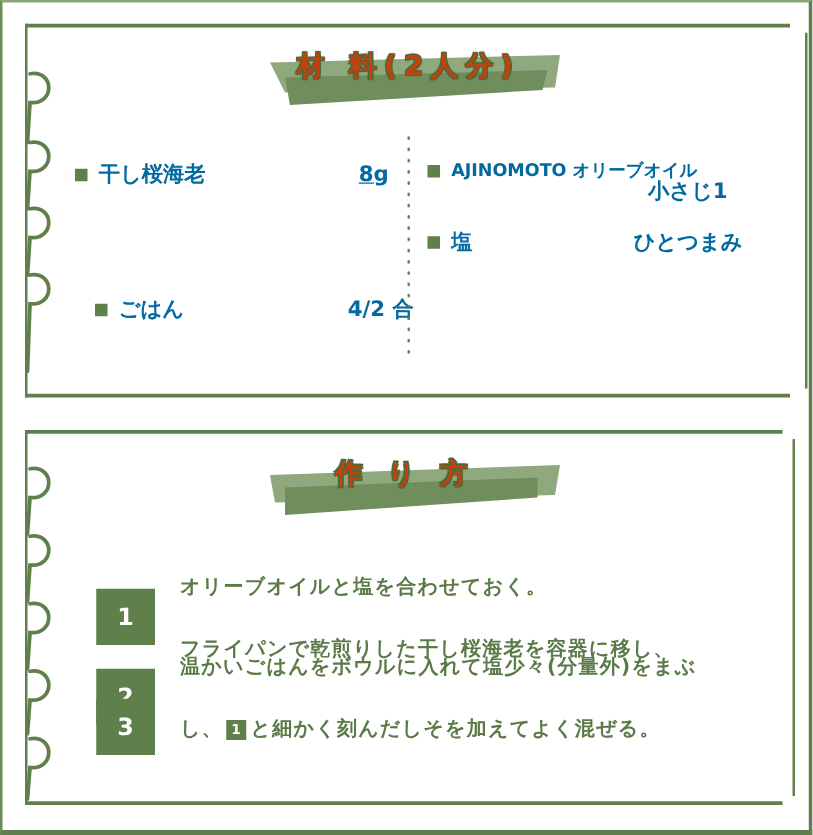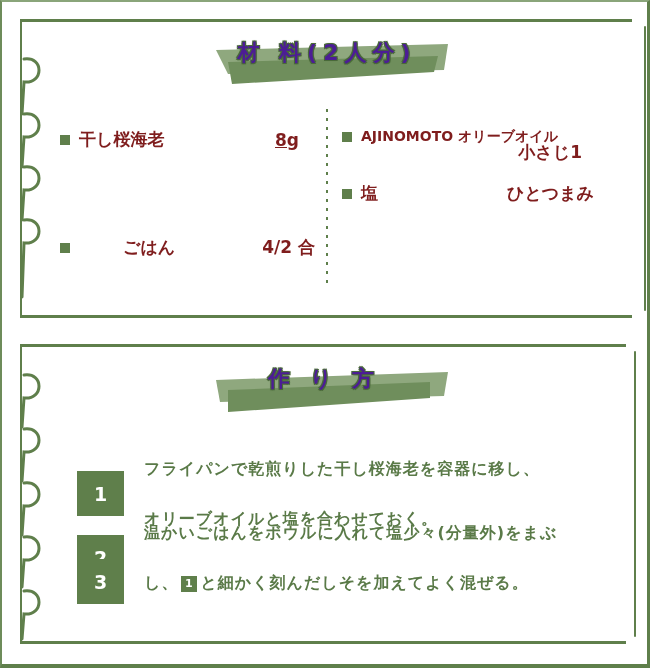--- a/index.html
+++ b/index.html
@@ -27,26 +27,26 @@
       width: 2px; background: #5f7f4b; border-radius: 2px;
     }
     .panel-ing { left: 20px; top: 19px; width: 612px; height: 299px; }
     .panel-steps { left: 20px; top: 344px; width: 606px; height: 300px; }
     .rings { position: absolute; left: -10px; top: 0; }
     .title-wrap { position: absolute; left: 0; right: 0; text-align: center; }
     .title-brush { position: absolute; }
     .title-text {
       position: relative; display: inline-block;
       font-family: "DejaVu Sans", sans-serif;
-      font-weight: bold; font-size: 22px; color: #4c1d95; letter-spacing: 6px;
+      font-weight: bold; font-size: 22px; color: #c2410c; letter-spacing: 6px;
       text-shadow: 0 0 2px #4a6a3a, 1px 1px 0 #4a6a3a, -1px -1px 0 #4a6a3a, 1px -1px 0 #4a6a3a, -1px 1px 0 #4a6a3a;
     }
     .ing-row {
       position: absolute; display: flex; align-items: center;
-      font-size: 17px; color: #7f1d1d; font-weight: bold;
+      font-size: 17px; color: #0369a1; font-weight: bold;
     }
     .bullet {
       display: inline-block; width: 10px; height: 10px; background: #5f7f4b;
       margin-right: 9px; flex-shrink: 0;
     }
     .ing-name { white-space: nowrap; }
     .ing-amt { position: absolute; white-space: nowrap; text-align: right; }
     .divider {
       position: absolute; left: 304px; top: 84px; height: 178px; width: 2px;
       background-image: radial-gradient(circle, #5f7f4b 1.2px, transparent 1.4px);
@@ -90,23 +90,23 @@
     <svg class="title-brush" style="left:186px; top:2px;" width="250" height="50">
       <path d="M8 10 L240 4 L236 30 L20 34 Z" fill="#8fa87e"></path>
       <path d="M20 22 L230 16 L226 32 L24 44 Z" fill="#6f8e5c"></path>
     </svg>
     <span class="title-text">材 料(2人分)</span>
   </div>
 
   <div class="ing-row" style="left:38px; top:106px; width:255px;">
     <span class="bullet"></span>
     <span class="ing-name">干し桜海老</span>
-    <span class="ing-amt" style="right:16px;text-decoration:underline;">8g</span>
+    <span class="ing-amt" style="right:4px;text-decoration:underline;">8g</span>
   </div>
-  <div class="ing-row" style="left:38px; top:214px; width:255px;gap:44px;">
+  <div class="ing-row" style="left:54px; top:214px; width:255px;">
     <span class="bullet"></span>
     <span class="ing-name">ごはん</span>
     <span class="ing-amt" style="right:0;">4/2 合</span>
   </div>
 
   <div class="divider"></div>
 
   <div class="ing-row" style="left:320px; top:106px; width:252px; font-size:14px;align-items:center;">
     <span class="bullet"></span>
     <span class="ing-name">AJINOMOTO オリーブオイル</span>
@@ -137,22 +137,22 @@
     <svg class="title-brush" style="left:186px; top:4px;" width="250" height="50">
       <path d="M8 12 L240 4 L236 28 L12 34 Z" fill="#8fa87e"></path>
       <path d="M20 22 L222 14 L222 30 L20 44 Z" fill="#6f8e5c"></path>
     </svg>
     <span class="title-text">作 り 方</span>
   </div>
 
   <div class="step" style="top:84px;">
     <div class="step-num">1</div>
     <div class="step-text">
+      <div>オリーブオイルと塩を合わせておく。</div>
       <div>フライパンで乾煎りした干し桜海老を容器に移し、</div>
-      <div>オリーブオイルと塩を合わせておく。</div>
     </div>
   </div>
 
   <div class="step" style="top:148px;">
     <div class="step-num">2</div>
     <div class="step-text">
       <div>温かいごはんをボウルに入れて塩少々(分量外)をまぶ</div>
       <div><span>し、</span><span class="mini-num">1</span><span>と細かく刻んだしそを加えてよく混ぜる。</span></div>
     </div>
   </div>

